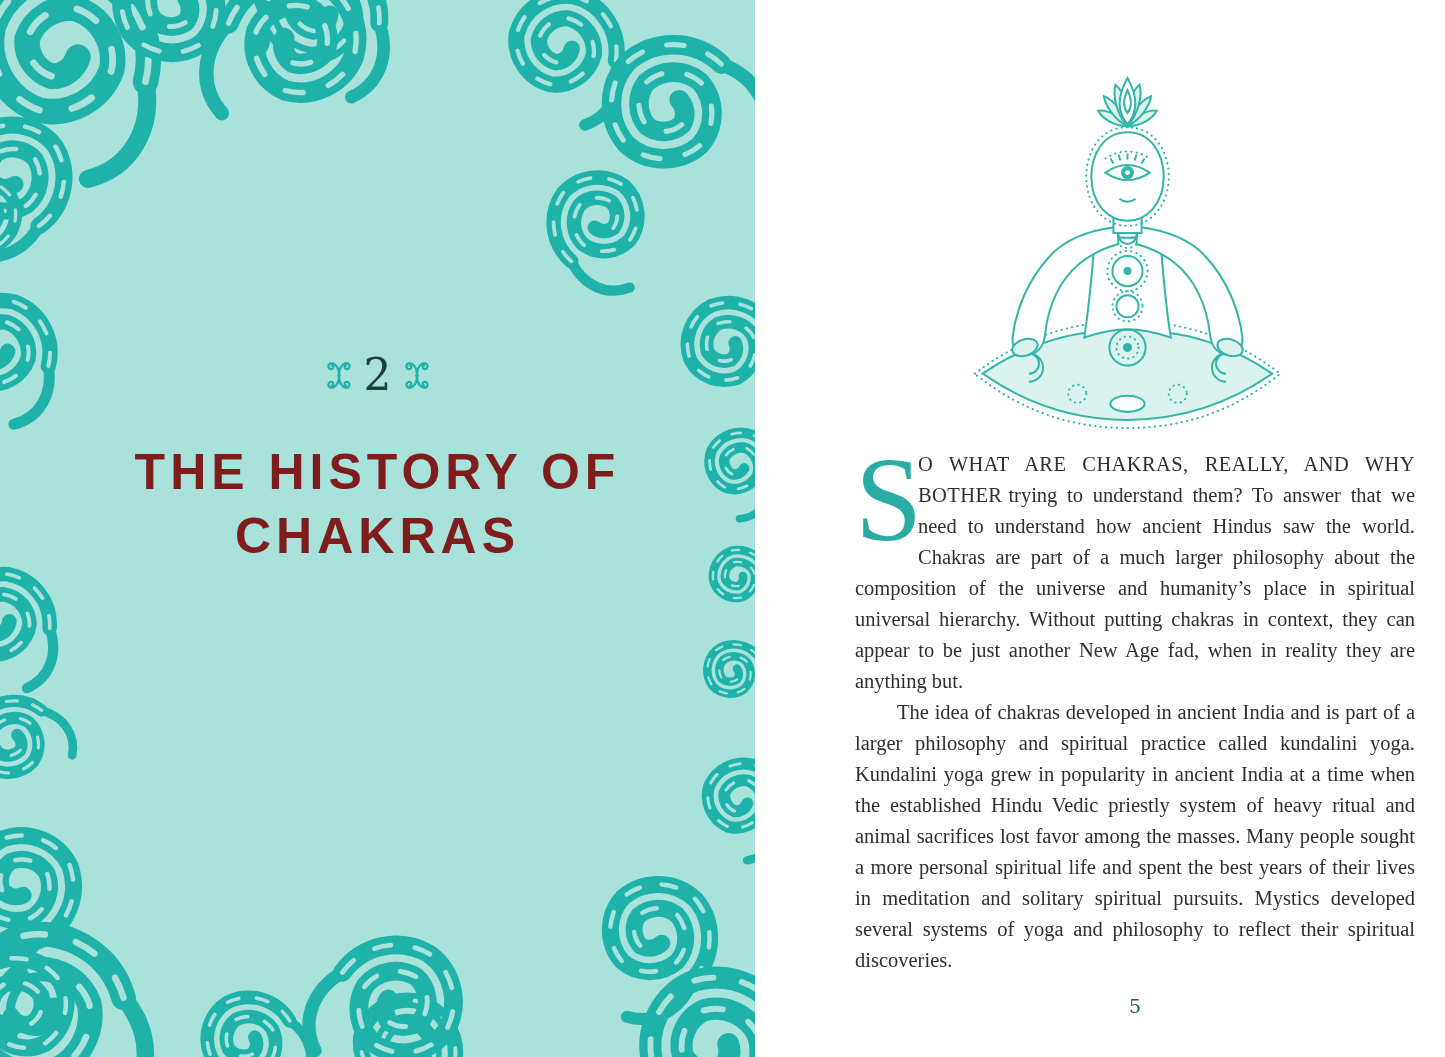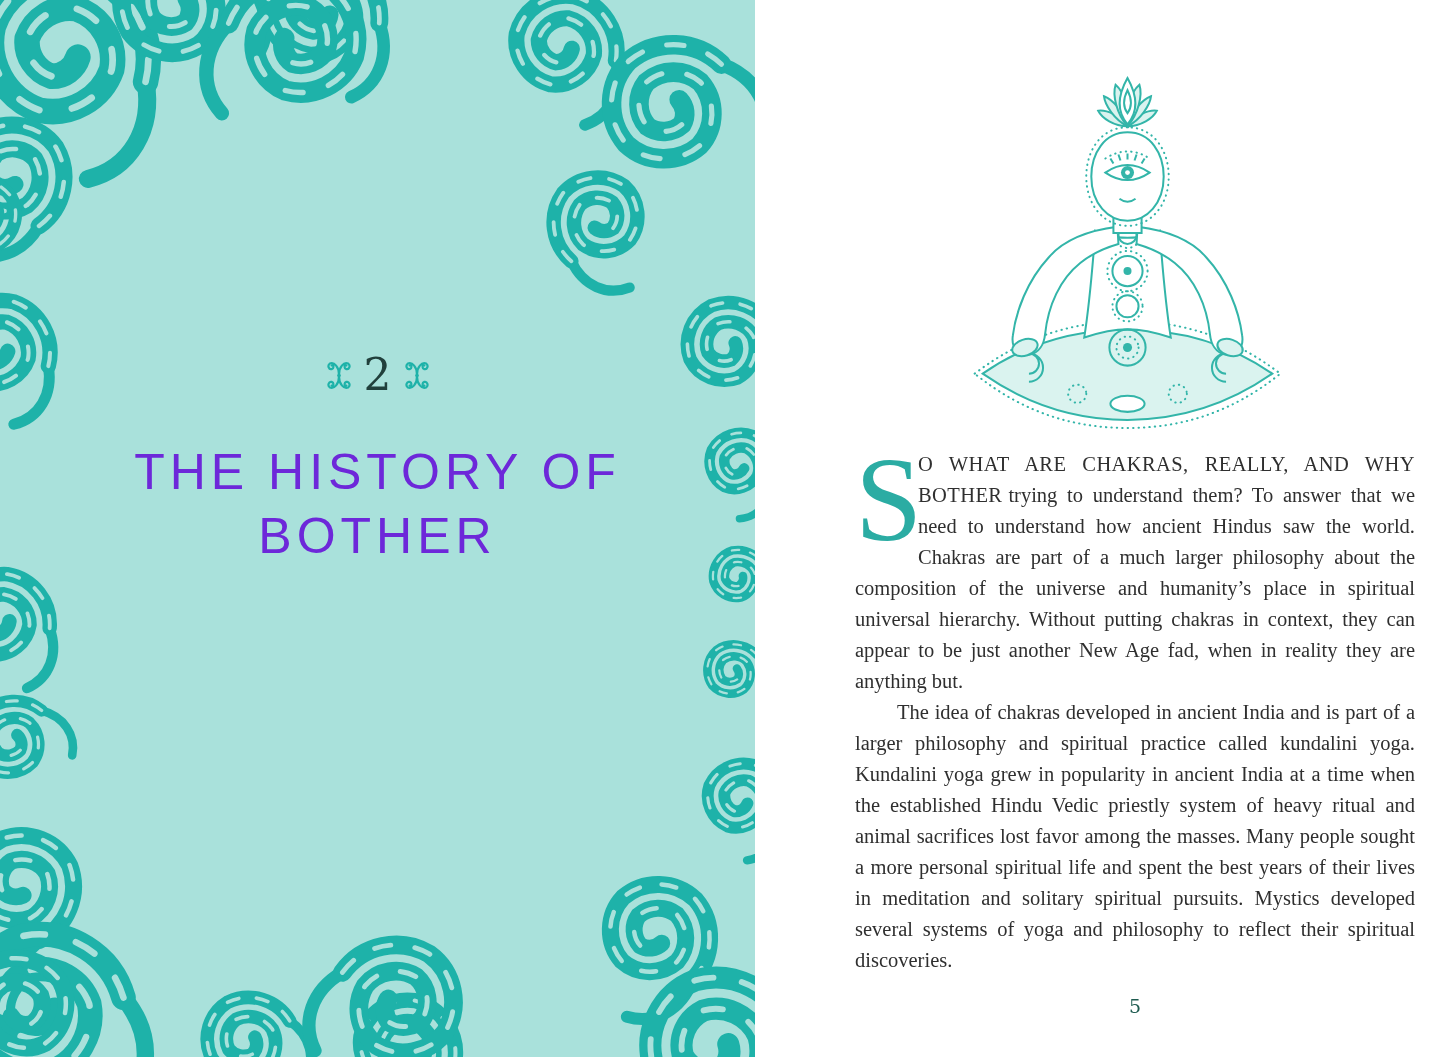--- a/index.html
+++ b/index.html
@@ -10,22 +10,22 @@
   .frame-svg{position:absolute;left:0;top:0;width:755px;height:1057px;}
   .sw{fill:none;stroke:#1eb2a9;stroke-width:17;stroke-linecap:round;}
   .sw2{fill:none;stroke:#1eb2a9;stroke-width:12;stroke-linecap:round;}
   .swi{fill:none;stroke:#a9e1db;stroke-width:4.5;stroke-linecap:round;stroke-dasharray:15 22;}
   .chapter-row{position:absolute;left:0;top:352px;width:755px;display:flex;align-items:center;
                justify-content:center;gap:13px;}
   .chapter-num{font-family:"DejaVu Serif", serif;font-size:44px;line-height:46px;color:#21403c;}
   .fleuron{width:24px;height:33px;display:block;}
   .fl-st{fill:none;stroke:#1eb2a9;stroke-width:2.4;stroke-linecap:round;}
   .chapter-title{position:absolute;left:0;top:440px;width:755px;margin:0;text-align:center;
-                 font-family:"Liberation Sans", sans-serif;font-weight:normal;
-                 font-size:50px;line-height:64px;letter-spacing:5px;color:#6d28d9;}
+                 font-family:"Liberation Sans", sans-serif;font-weight:bold;
+                 font-size:50px;line-height:64px;letter-spacing:5px;color:#7f1d1d;}
   .chapter-title span{display:block;}
   
   .right-page{position:absolute;left:755px;top:0;width:690px;height:1057px;background:#ffffff;}
   .figure-svg{position:absolute;left:210px;top:72px;width:325px;height:362px;}
   .fs{fill:none;stroke:#33b5a9;stroke-width:2;}
   .fd{fill:none;stroke:#33b5a9;stroke-width:2;stroke-dasharray:0.4 5;stroke-linecap:round;}
   .ff{fill:#33b5a9;stroke:none;}
   .fw{fill:#ffffff;stroke:#33b5a9;stroke-width:2;}
   .fl2{fill:#daf3ef;stroke:#33b5a9;stroke-width:2;}
   .body-text{position:absolute;left:100px;top:449px;width:560px;color:#2f2f2f;
@@ -100,21 +100,21 @@
         <path class="fl-st" d="M13,17 C13,9 8,3 3,5 C0,7 2,12 5,11 C8,10 7,6 5,7"></path>
         <path class="fl-st" d="M13,17 C13,9 18,3 23,5 C26,7 24,12 21,11 C18,10 19,6 21,7"></path>
         <path class="fl-st" d="M13,19 C13,27 8,33 3,31 C0,29 2,24 5,25 C8,26 7,30 5,29"></path>
         <path class="fl-st" d="M13,19 C13,27 18,33 23,31 C26,29 24,24 21,25 C18,26 19,30 21,29"></path>
         <circle cx="13" cy="18" r="2" fill="#1eb2a9"></circle>
       </svg>
     </div>
 
     <h1 class="chapter-title">
       <span>THE HISTORY OF</span>
-      <span>BOTHER</span>
+      <span>CHAKRAS</span>
     </h1>
   </div>
 
   <div class="right-page">
 
     <svg class="figure-svg" viewBox="0 0 320 360" aria-hidden="true">
 
       <g>
         <path class="fd" d="M8,300 C58,262 108,248 160,248 C212,248 262,262 312,300 C262,340 212,354 160,354 C108,354 58,340 8,300 Z"></path>
         <path class="fl2" d="M16,300 C62,268 112,256 160,256 C208,256 258,268 304,300 C258,332 208,346 160,346 C112,346 62,332 16,300 Z"></path>

